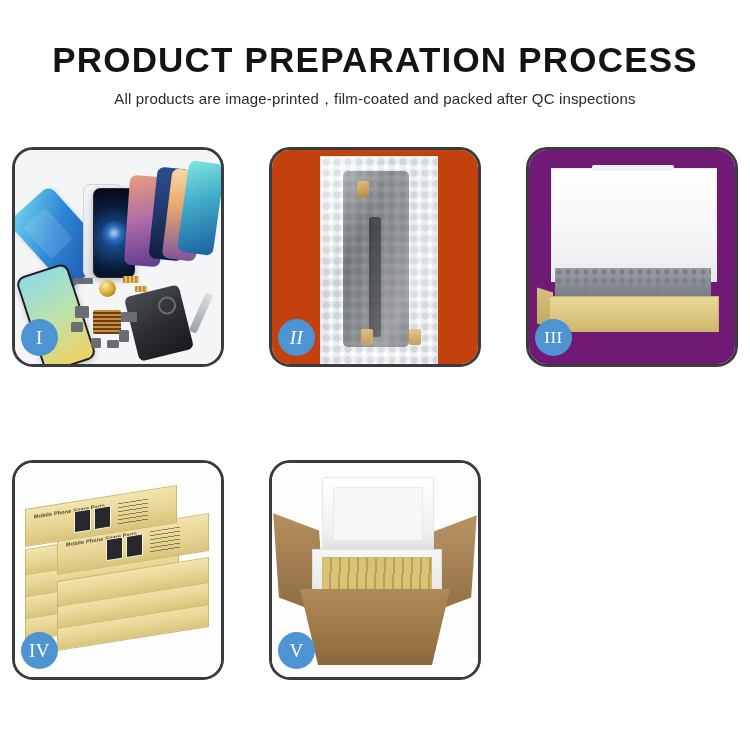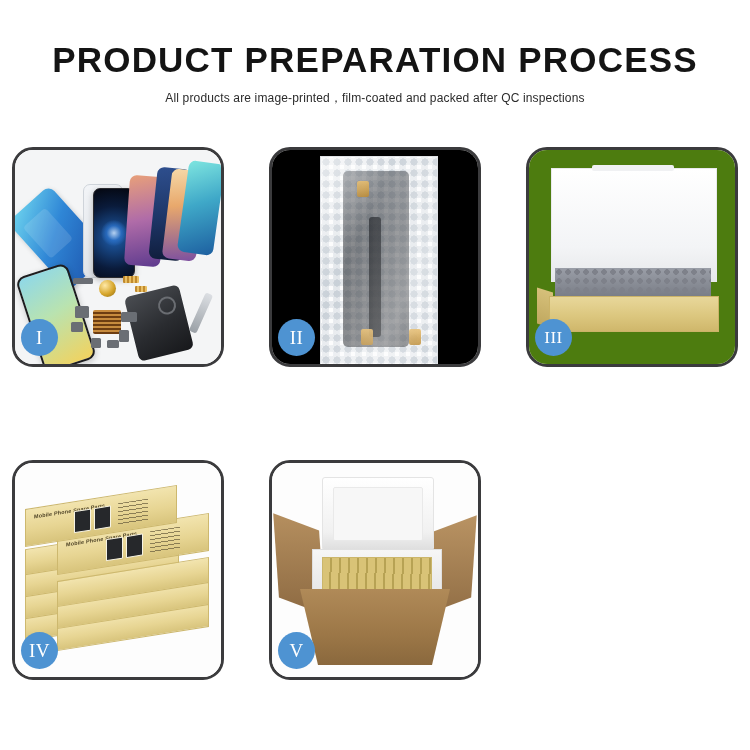--- a/index.html
+++ b/index.html
@@ -16,21 +16,21 @@
   .header { position:absolute; left:0; top:0; width:750px; text-align:center; }
   .title {
     margin:0; padding-top:42px;
     font-family:"Liberation Sans", sans-serif;
     font-size:35px; font-weight:700; letter-spacing:1.2px;
     color:#141414; line-height:1.05;
   }
   .subtitle {
     margin:0; padding-top:11px;
     font-family:"Liberation Sans", sans-serif;
-    font-size:12px; font-weight:400; letter-spacing:0.15px;
+    font-size:15px; font-weight:400; letter-spacing:0.15px;
     color:#2b2b2b;
   }
 
   
   .grid { position:absolute; left:12px; top:147px; width:726px; height:535px; }
   .card {
     position:absolute;
     width:212px; height:220px;
     border:3px solid #3b3b3d;
     border-radius:21px;
@@ -146,21 +146,21 @@
       repeating-linear-gradient(90deg,#6d3d12 0 2px, #c78b3e 2px 4px);
     border-radius:2px;
   }
   .tool {
     position:absolute; left:182px; top:142px; width:8px; height:42px;
     background:linear-gradient(180deg,#dcdfe3,#9aa0a6);
     transform:rotate(24deg); border-radius:3px;
   }
 
   
-  .c2 .photo { background:#000000; }
+  .c2 .photo { background:#c2410c;font-style:italic; }
   .bubble-sheet {
     position:absolute; left:48px; top:6px; width:116px; height:208px;
     background:
       radial-gradient(circle at 5px 5px, rgba(180,190,200,.55) 0 3.4px, transparent 3.8px) 0 0/11px 11px,
       radial-gradient(circle at 5px 5px, rgba(255,255,255,.85) 0 2.2px, transparent 2.6px) 5px 5px/11px 11px,
       linear-gradient(160deg,#f0f2f4 0%, #e2e6ea 50%, #eef0f3 100%);
     border:1px solid #dfe2e6;
   }
   .screen-inner {
     position:absolute; left:22px; top:14px; width:66px; height:176px;
@@ -176,21 +176,21 @@
     position:absolute; width:12px; height:16px;
     background:linear-gradient(180deg,#e3b45c,#b7842a); border-radius:2px; opacity:.9;
   }
   .bubble-gloss {
     position:absolute; inset:0;
     background:linear-gradient(115deg, rgba(255,255,255,.45) 0%, rgba(255,255,255,0) 35%, rgba(255,255,255,.3) 70%, rgba(255,255,255,0) 100%);
     pointer-events:none;
   }
 
   
-  .c3 .photo { background:#4d7c0f; }
+  .c3 .photo { background:#701a75; }
   .box3-lid {
     position:absolute; left:22px; top:18px; width:164px; height:112px;
     background:linear-gradient(180deg,#ffffff 0%, #f3f4f6 70%, #e6e8ea 100%);
     border:1px solid #e9eaec;
   }
   .box3-lid::before{
     content:""; position:absolute; left:40px; top:-4px; width:82px; height:6px;
     background:#f0f1f3; border-radius:2px;
   }
   .box3-inner {

